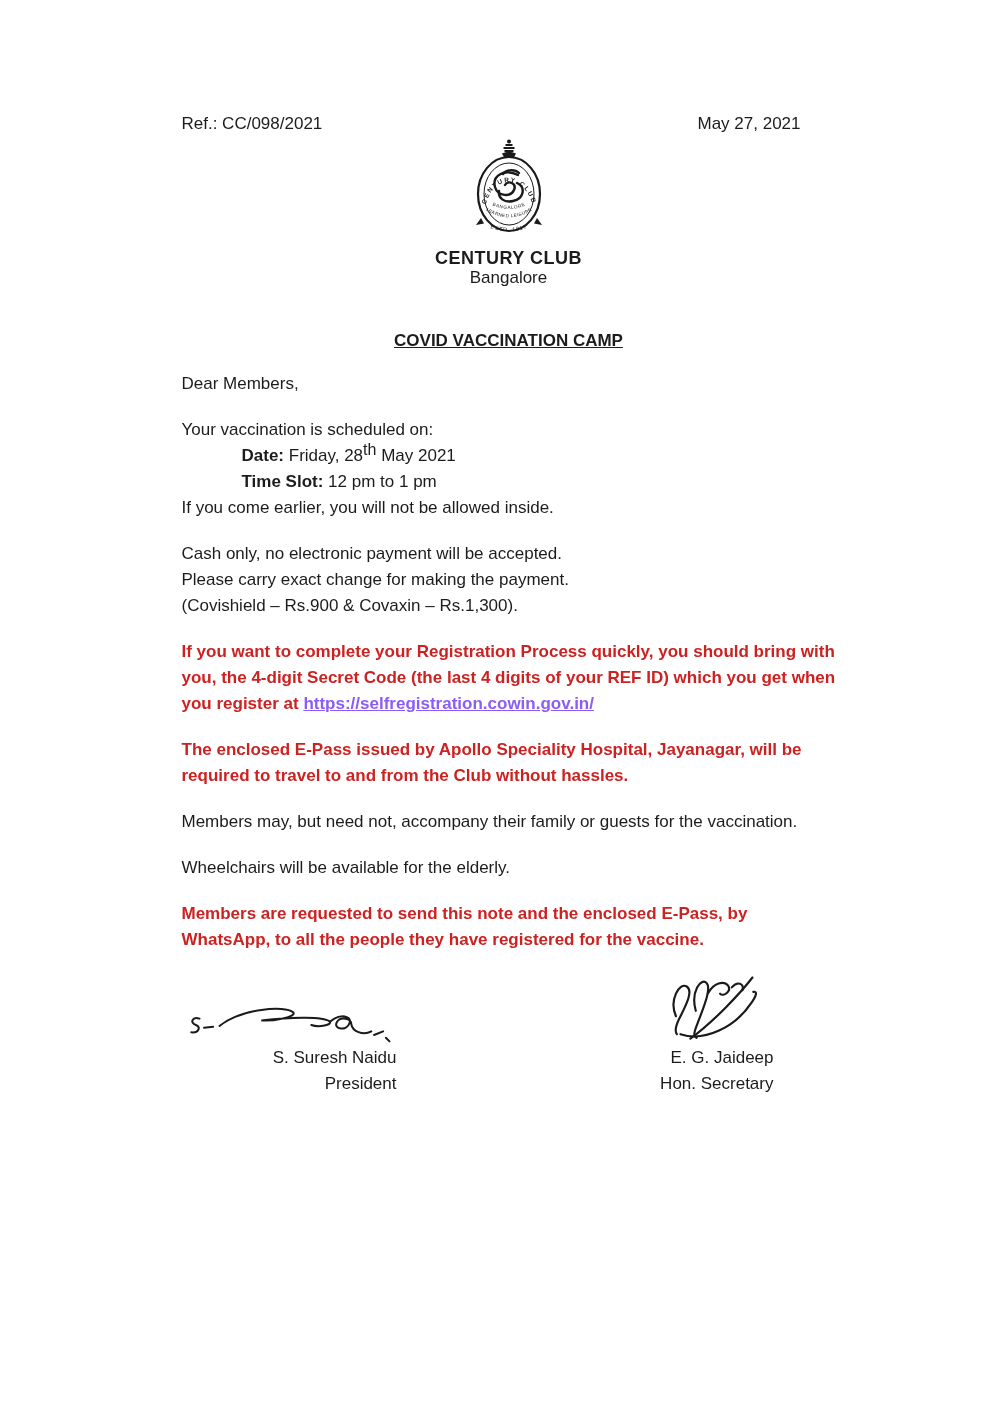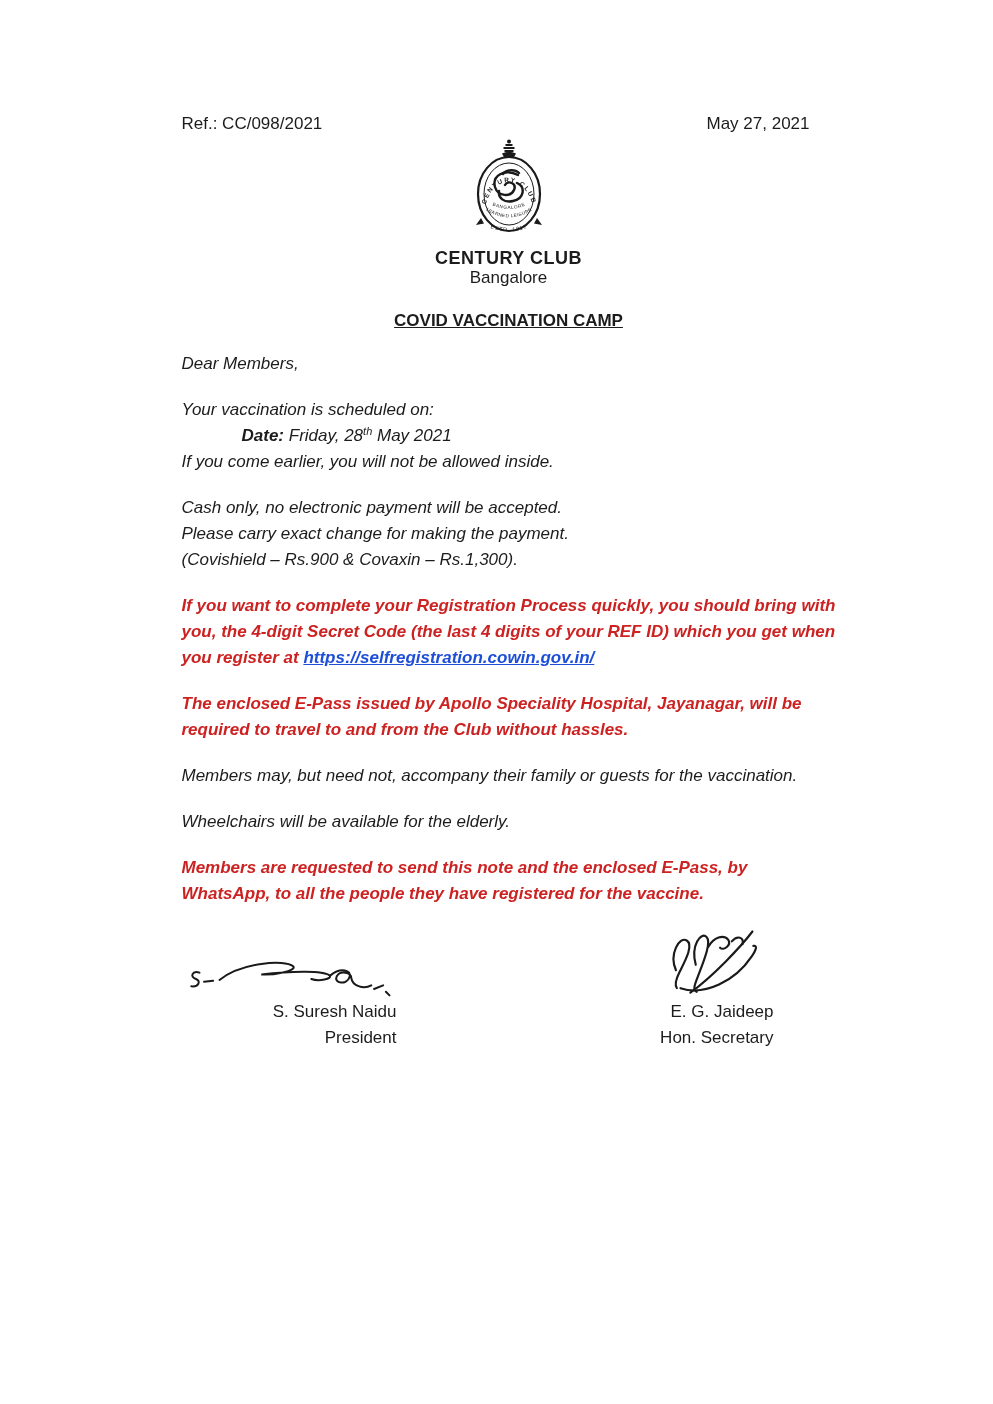--- a/index.html
+++ b/index.html
@@ -14,54 +14,54 @@
     font-size: 17px;
     line-height: 26px;
     padding: 112px 96px 40px 120px;
     position: relative;
   }
   .ref-row {
     display: flex;
     justify-content: space-between;
     line-height: 24px;
   }
-  .ref-row .date { margin-right: 26px; }
+  .ref-row .date { margin-right: 35px; }
   .logo-wrap { text-align: center; margin-top: 2px; }
   .logo-wrap svg { display: inline-block; }
   .org-name {
     text-align: center;
     font-weight: bold;
     font-size: 18px;
     line-height: 20px;
     letter-spacing: 0.5px;
   }
   .org-city {
     text-align: center;
     font-size: 17px;
     line-height: 20px;
   }
   .letter-title {
     text-align: center;
     font-weight: bold;
     font-size: 17px;
     line-height: 26px;
-    margin: 20px 0 17px 0;
+    margin: 40px 0 17px 0;
   }
   .letter-title span { text-decoration: underline; }
-  .para { margin: 0 0 20px 0; font-style: italic; }
+  .para { margin: 0 0 20px 0; }
   .line { display: block; }
   .indent { padding-left: 60px; }
   .red { color: #cc2222; font-weight: bold; }
   a.link {
-    color: #1d4ed8;
+    color: #8b5cf6;
     font-weight: bold;
     text-decoration: underline;
     cursor: pointer;
   }
-  sup { font-size: 11px; vertical-align: 6px; line-height: 0; }
+  sup { font-size: 16px; vertical-align: 6px; line-height: 0; }
   b.lbl { font-weight: bold; }
   .sig-row {
     display: flex;
     justify-content: space-between;
     align-items: flex-end;
     margin-top: 0;
     padding-right: 62px;
   }
   .sig-col { text-align: right; }
   .sig-col .sig-canvas {
@@ -130,20 +130,21 @@
 
   <div class="letter-title">
     <span>COVID VACCINATION CAMP</span>
   </div>
 
   <p class="para">Dear Members,</p>
 
   <div class="para">
     <span class="line">Your vaccination is scheduled on:</span>
     <span class="line indent"><b class="lbl">Date:</b> <span><span>Friday, 28</span><sup>th</sup><span> May 2021</span></span></span>
+    <span class="line indent"><b class="lbl">Time Slot:</b> <span>12 pm to 1 pm</span></span>
     <span class="line">If you come earlier, you will not be allowed inside.</span>
   </div>
 
   <div class="para">
     <span class="line">Cash only, no electronic payment will be accepted.</span>
     <span class="line">Please carry exact change for making the payment.</span>
     <span class="line">(Covishield – Rs.900 &amp; Covaxin – Rs.1,300).</span>
   </div>
 
   <p class="para red"><span>If you want to complete your Registration Process quickly, you should bring with you, the 4-digit Secret Code (the last 4 digits of your REF ID) which you get when you register at </span><a class="link" href="#">https://selfregistration.cowin.gov.in/</a></p>

